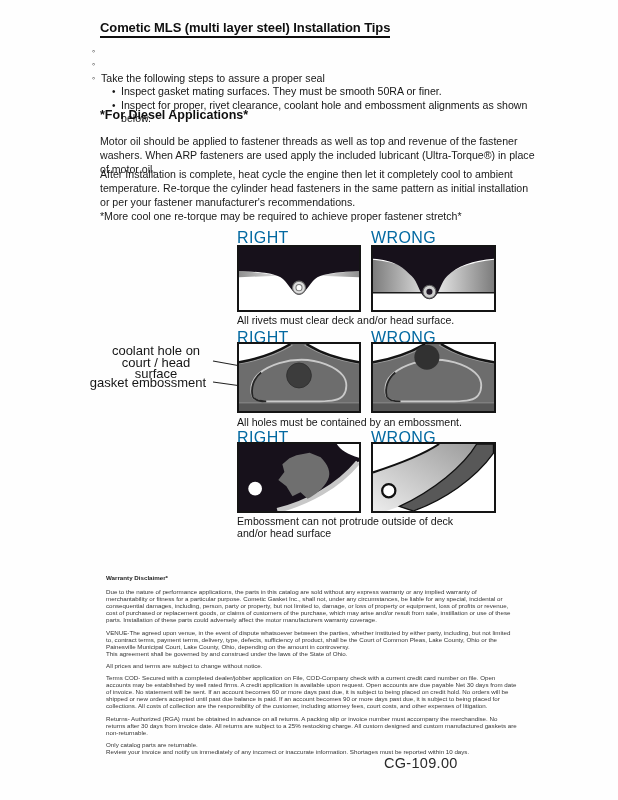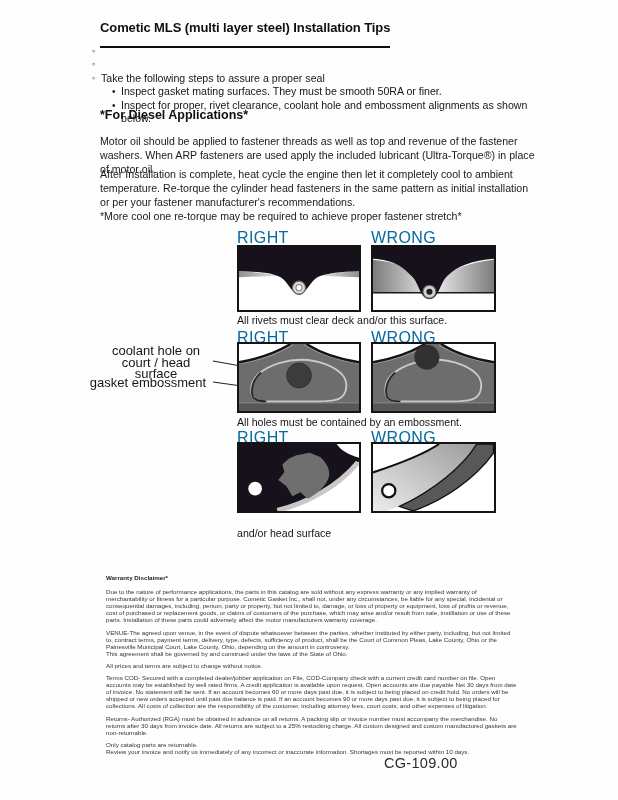--- a/index.html
+++ b/index.html
@@ -4,21 +4,21 @@
 <style>
   html,body{margin:0;padding:0;background:#e8e8e8;}
   #page{
     position:relative;width:618px;height:800px;background:#fefefe;
     font-family:"Liberation Sans","DejaVu Sans",sans-serif;color:#1a1a1a;overflow:hidden;
     margin:0 auto;
   }
   .abs{position:absolute;}
   #title{
     left:100px;top:20px;font-size:13px;font-weight:bold;color:#0f0f0f;
-    border-bottom:2px solid #0f0f0f;padding-bottom:11px;letter-spacing:-0.1px;
+    border-bottom:2px solid #0f0f0f;padding-bottom:1px;letter-spacing:-0.1px;
   }
   #tips{left:92px;top:45px;width:448px;font-size:10.6px;line-height:13.4px;color:#161616;}
   .tip-row{display:flex;}
   .tip-marker{width:9px;flex:none;font-size:9px;line-height:13.4px;color:#161616;}
   .tip-sub{margin-left:20px;}
   .tip-sub .tip-marker{font-size:10px;}
   .body-text{font-size:10.6px;line-height:13.8px;color:#1a1a1a;}
   #diesel-heading{left:100px;top:108px;font-size:12.5px;font-weight:bold;color:#0f0f0f;}
   #diesel-p1{left:100px;top:135px;width:437px;}
   #diesel-p2{left:100px;top:168px;width:437px;}
@@ -106,21 +106,21 @@
       <rect x="0" y="0" width="119" height="62" fill="#ffffff"></rect>
       <path d="M0,12.5 C22,14.5 41,21 57,35 L57,45 L0,45 Z" fill="url(#r2a)"></path>
       <path d="M119,12.5 C97,14.5 78,21 62,35 L62,45 L119,45 Z" fill="url(#r2b)"></path>
       <line x1="0" y1="45" x2="119" y2="45" stroke="#1a1a1a" stroke-width="1.3"></line>
       <path d="M0,0 H119 V11.5 C98,13 83,18.5 73,28.5 C66.5,35 66,44 60.5,49.5 Q55.5,53.5 50.5,49.5 C45,44 44.5,35 38,28.5 C28,18.5 21,13 0,11.5 Z" fill="#17111b"></path>
       <circle cx="55.5" cy="44" r="6.4" fill="#cfcfcf" stroke="#5e5e5e" stroke-width="1.1"></circle>
       <circle cx="55.5" cy="44" r="3" fill="#221a28"></circle>
     </svg>
   </div>
 
-  <div class="fig-caption" style="left:237px;top:314px;">All rivets must clear deck and/or this surface.</div>
+  <div class="fig-caption" style="left:237px;top:314px;">All rivets must clear deck and/or head surface.</div>
 
   <div class="fig-label" style="left:237px;top:329px;">RIGHT</div>
   <div class="fig-label" style="left:371px;top:329px;">WRONG</div>
 
   <div class="ann" style="left:100px;top:345px;width:112px;">
     <div>coolant hole on</div>
     <div>court / head surface</div>
   </div>
   <div class="ann" style="left:84px;top:377px;width:128px;">gasket embossment</div>
 
@@ -187,20 +187,21 @@
         </linearGradient>
       </defs>
       <rect x="0" y="0" width="119" height="66" fill="#ffffff"></rect>
       <path d="M0,28 C29,18.5 51,9.5 65,0 L102,0 C89,22 59,46 26,61.5 L13,66 L0,66 Z" fill="url(#bandg)"></path>
       <path d="M0,28 C29,18.5 51,9.5 65,0" fill="none" stroke="#101010" stroke-width="2"></path>
       <path d="M102,0 H118.5 V9 C100,35 69,55.5 39.5,66 L26,61.5 C59,46 89,22 102,0 Z" fill="#585858" stroke="#101010" stroke-width="1.3"></path>
       <circle cx="15.5" cy="46" r="6.5" fill="#ffffff" stroke="#101010" stroke-width="2.2"></circle>
     </svg>
   </div>
 
+  <div class="fig-caption" style="left:237px;top:515px;">Embossment can not protrude outside of deck</div>
   <div class="fig-caption" style="left:237px;top:527px;">and/or head surface</div>
 
   <div id="legal" class="abs">
     <p class="head">Warranty Disclaimer*</p>
     <p>Due to the nature of performance applications, the parts in this catalog are sold without any express warranty or any implied warranty of merchantability or fitness for a particular purpose.  Cometic Gasket Inc., shall not, under any circumstances, be liable for any special, incidental or consequential damages, including, person, party or property, but not limited to, damage, or loss of property or equipment, loss of profits or revenue, cost of purchased or replacement goods, or claims of customers of the purchase, which may arise and/or result from sale, instillation or use of these parts.  Installation of these parts could adversely affect the motor manufacturers warranty coverage.</p>
     <p class="tight">VENUE-The agreed upon venue, in the event of dispute whatsoever between the parties, whether instituted by either party, including, but not limited to, contract terms, payment terms, delivery, type, defects, sufficiency of product, shall be the Court of Common Pleas, Lake County, Ohio or the Painesville Municipal Court, Lake County, Ohio, depending on the amount in controversy.</p>
     <p>This agreement shall be governed by and construed under the laws of the State of Ohio.</p>
     <p>All prices and terms are subject to change without notice.</p>
     <p>Terms COD- Secured with a completed dealer/jobber application on File, COD-Company check with a current credit card number on file.  Open accounts may be established by well rated firms.  A credit application is available upon request.  Open accounts are due payable Net 30 days from date of invoice.  No statement will be sent.  If an account becomes 60 or more days past due, it is subject to being placed on credit hold.  No orders will be shipped or new orders accepted until past due balance is paid.  If an account becomes 90 or more days past due, it is subject to being placed for collections.  All costs of collection are the responsibility of the customer, including attorney fees, court costs, and other expenses of litigation.</p>
     <p>Returns- Authorized (RGA) must be obtained in advance on all returns.  A packing slip or invoice number must accompany the merchandise.  No returns after 30 days from invoice date.  All returns are subject to a 25% restocking charge.  All custom designed and custom manufactured gaskets are non-returnable.</p>

